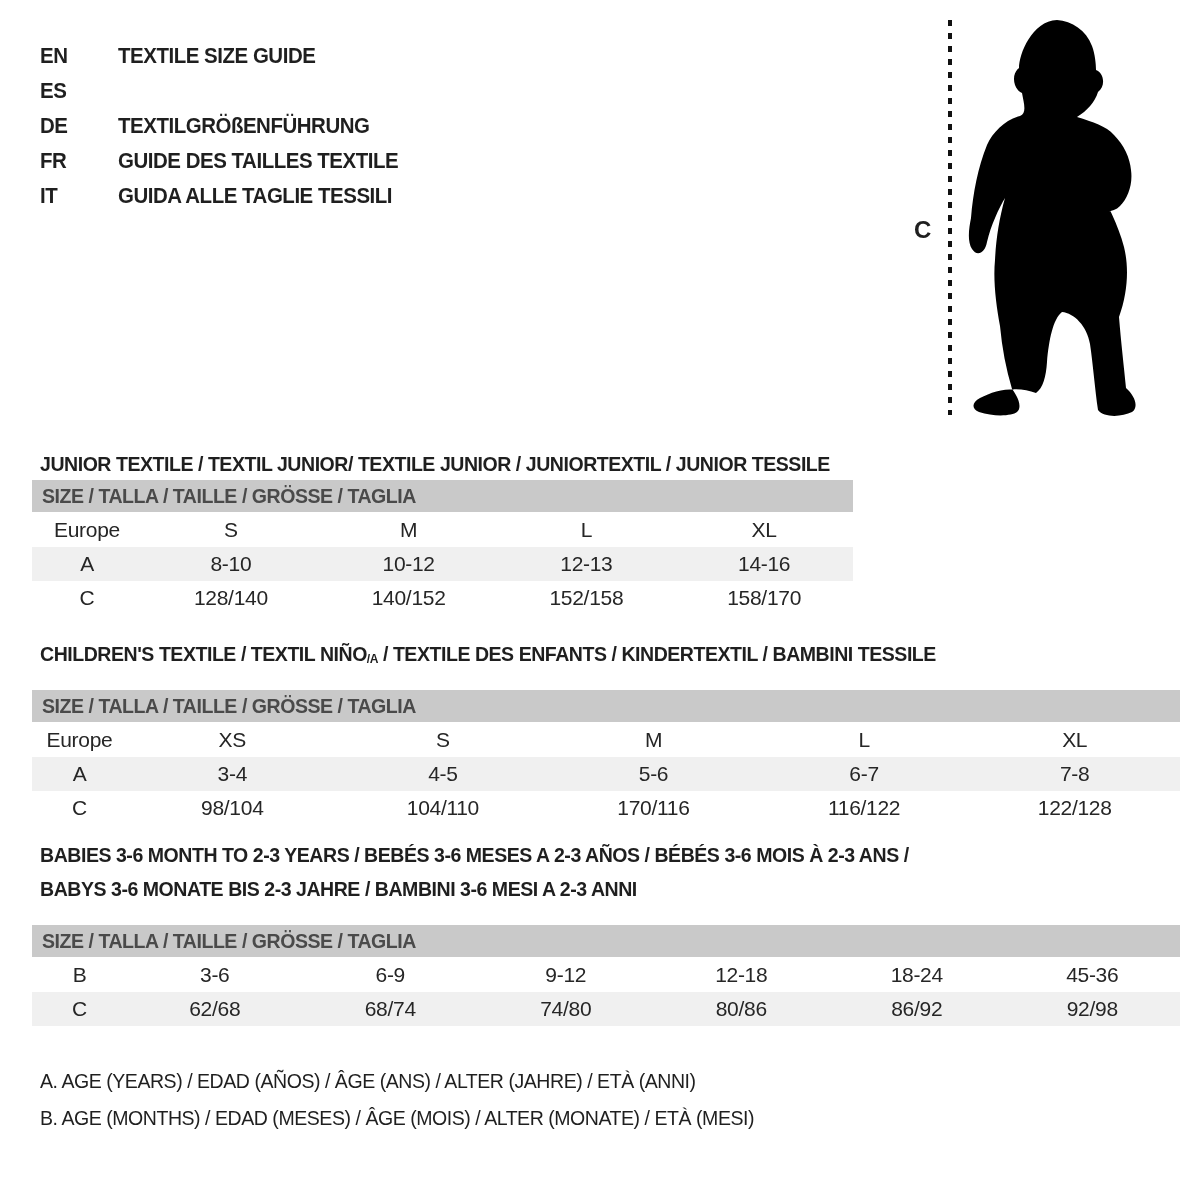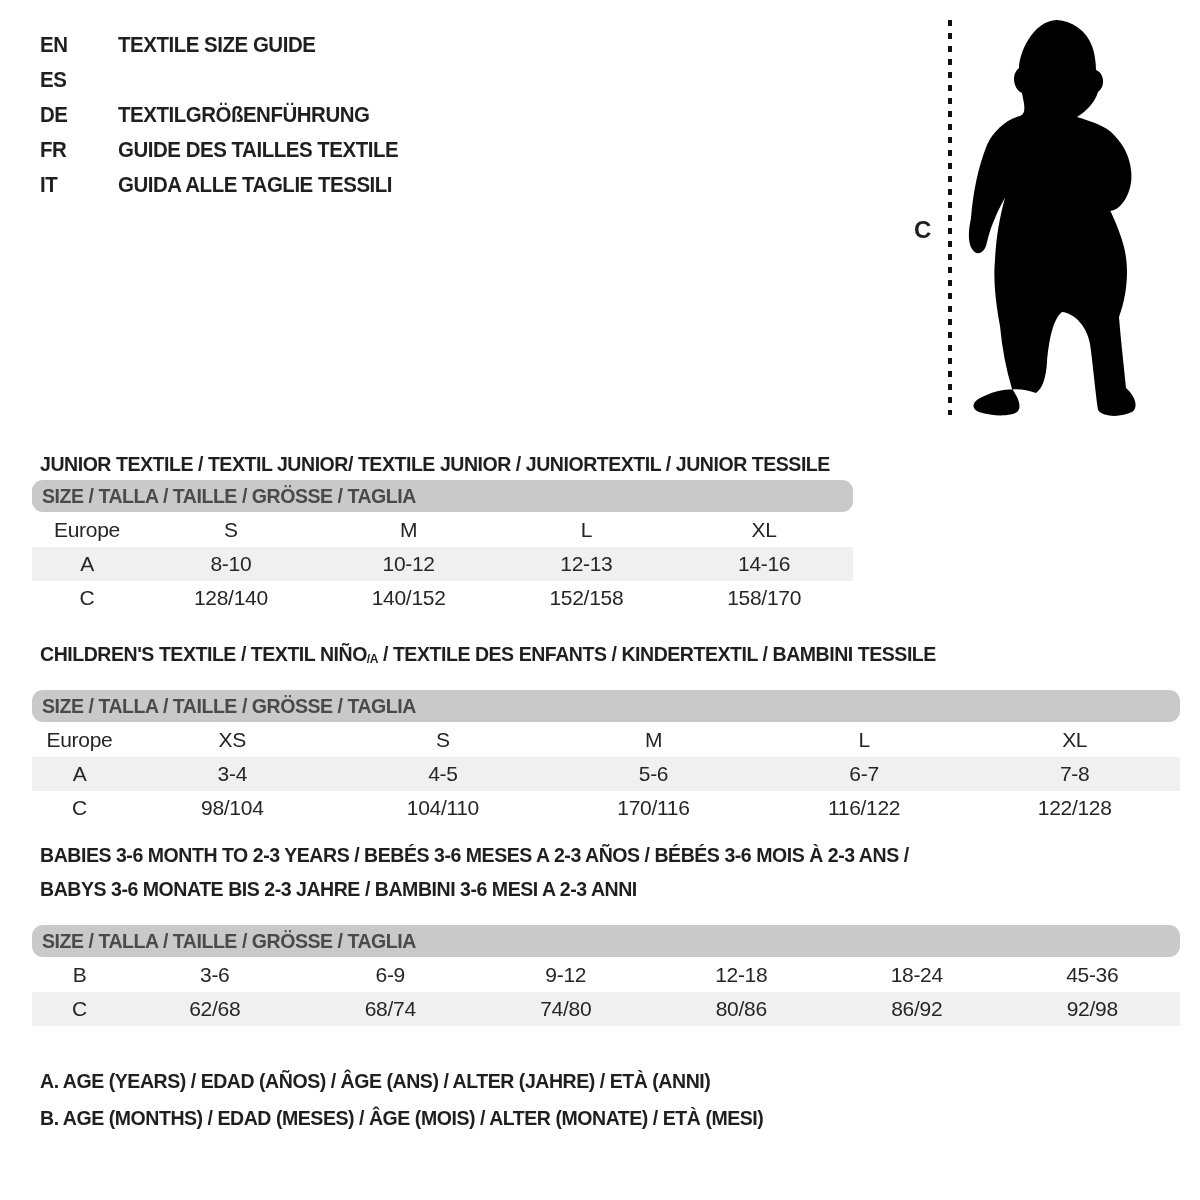--- a/index.html
+++ b/index.html
@@ -4,47 +4,47 @@
 <style>
   html,body{margin:0;padding:0;}
   body{
     width:1200px;height:1200px;background:#ffffff;overflow:hidden;
     font-family:"Liberation Sans", sans-serif;color:#1f1f1f;
     -webkit-font-smoothing:antialiased;
   }
   .page{position:relative;width:1200px;height:1200px;background:#fff;}
 
   
-  .lang-block{position:absolute;left:40px;top:27px;}
+  .lang-block{position:absolute;left:40px;top:38px;}
   .lang-row{display:flex;height:35px;line-height:35px;}
   .lang-code{width:78px;font-size:22px;font-weight:700;letter-spacing:-0.5px;}
   .lang-title{font-size:22px;font-weight:700;letter-spacing:-0.5px;white-space:nowrap;}
   .cond{display:inline-block;transform:scaleX(0.93);transform-origin:0 50%;white-space:nowrap;}
 
   
   .figure-svg{position:absolute;left:900px;top:12px;}
   .figure-c-label{position:absolute;left:914px;top:216px;font-size:24px;font-weight:700;}
 
   
   .section-title{position:absolute;left:40px;font-size:21px;font-weight:700;letter-spacing:-0.5px;white-space:nowrap;}
   .title-sub{font-size:13px;font-weight:700;position:relative;top:2px;}
 
   
   .table-block{position:absolute;left:32px;}
   .size-bar{height:32px;line-height:32px;background:#c9c9c9;color:#4a4a4a;
-    font-size:21px;font-weight:700;letter-spacing:-0.5px;padding-left:10px;box-sizing:border-box;border-radius:11px;}
+    font-size:21px;font-weight:700;letter-spacing:-0.5px;padding-left:10px;box-sizing:border-box;}
   table.size-table{border-collapse:collapse;table-layout:fixed;width:100%;margin-top:1px;}
   table.size-table td{height:34px;font-size:21px;color:#262626;text-align:center;
     padding:0;letter-spacing:-0.3px;overflow:hidden;}
   td.row-label{text-align:left;padding-left:10px;}
   tr.alt{background:#f0f0f0;}
 
   
   .legend{position:absolute;left:40px;top:1062px;}
-  .legend-line{height:37px;line-height:37px;font-size:21px;font-weight:700;letter-spacing:-0.5px;white-space:nowrap;}
+  .legend-line{height:37px;line-height:37px;font-size:21px;font-weight:400;letter-spacing:-0.5px;white-space:nowrap;}
 </style>
 </head>
 <body>
 
 <div class="page">
 
   <div class="lang-block">
     <div class="lang-row">
       <span class="lang-code"><span class="cond">EN</span></span>
       <span class="lang-title"><span class="cond">TEXTILE SIZE GUIDE</span></span>

